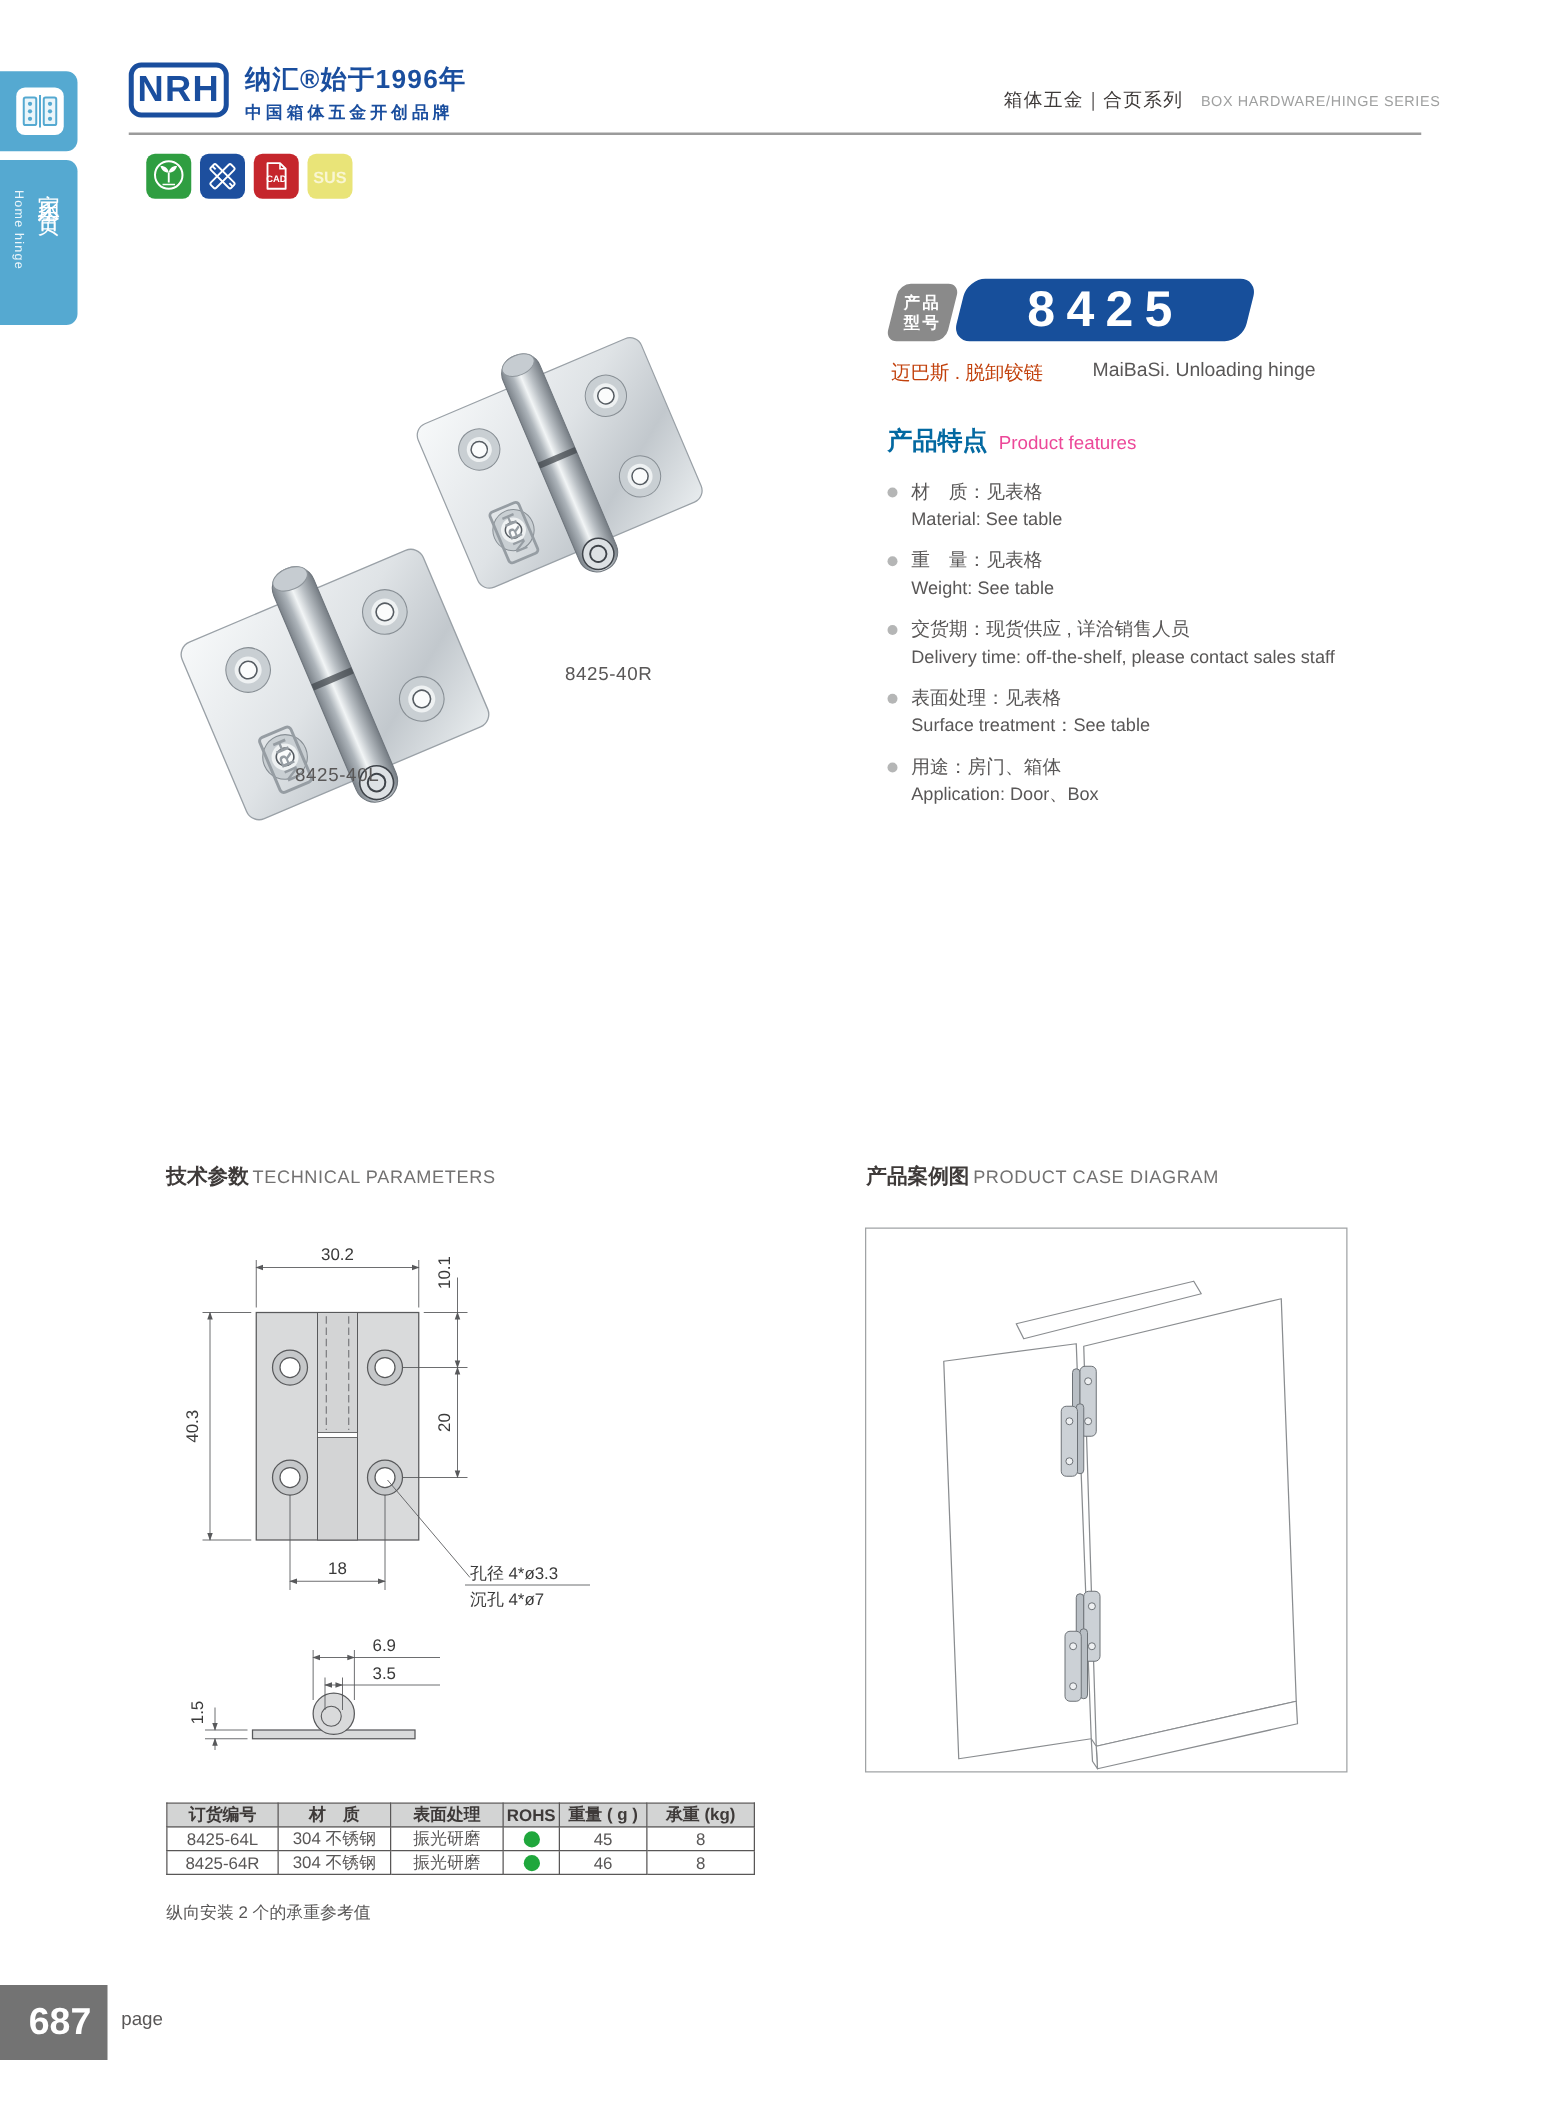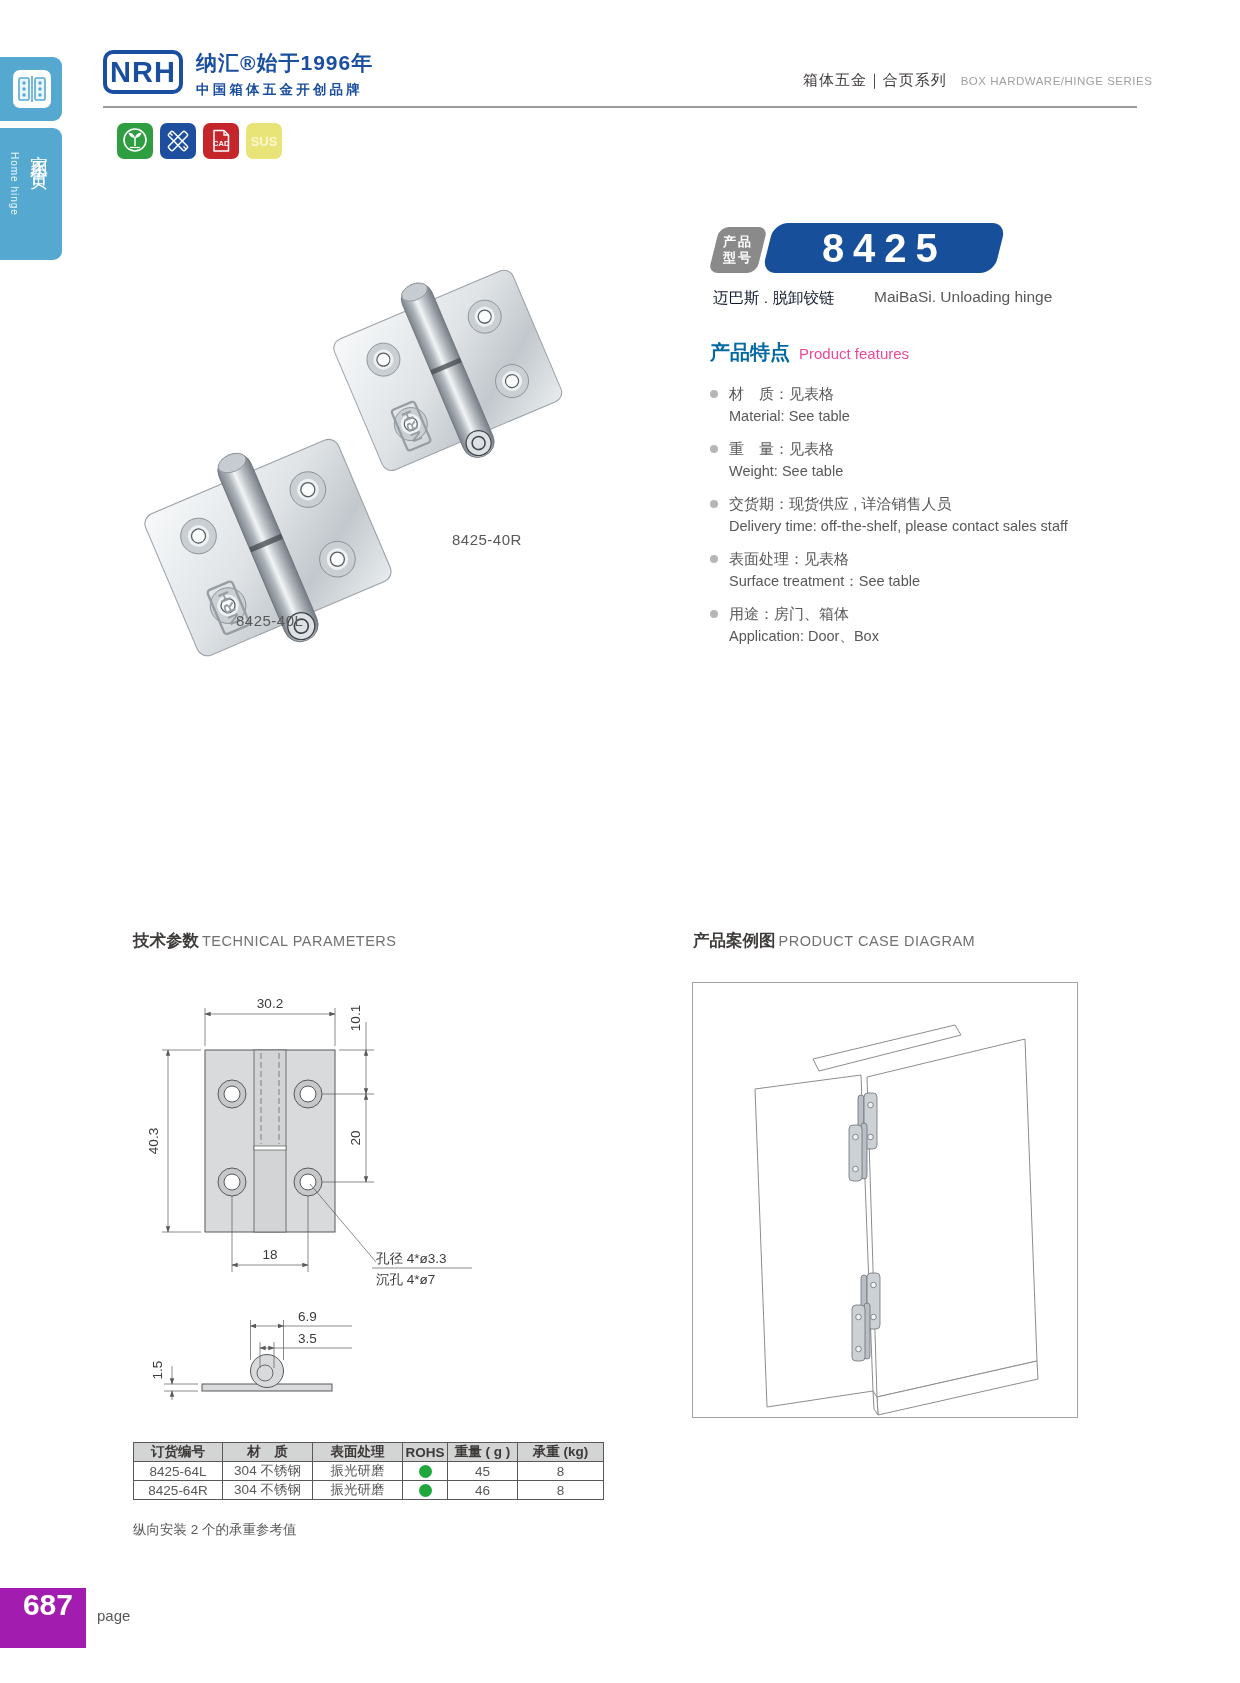--- a/index.html
+++ b/index.html
@@ -28,21 +28,21 @@
 
   
   #badges { position:absolute; left:117px; top:123px; display:flex; gap:7px; }
   .badge { width:36px; height:36px; border-radius:7px; position:relative; }
 
   
   #model-tag { position:absolute; left:714px; top:227px; width:48px; height:46px; background:#8a8a8a; border-radius:9px; transform:skewX(-14deg); display:flex; align-items:center; justify-content:center; }
   #model-tag .t { transform:skewX(14deg); color:#fff; font-size:13px; font-weight:700; line-height:16px; text-align:center; letter-spacing:2px; }
   #model-banner { position:absolute; left:768px; top:223px; width:232px; height:50px; background:#16508f; background:#174f9b; border-radius:14px; transform:skewX(-14deg); display:flex; align-items:center; justify-content:center; }
   #model-banner .t { transform:skewX(14deg); color:#fff; font-size:40px; font-weight:600; letter-spacing:9px; }
-  #prod-name-cn { position:absolute; left:713px; top:288px; font-size:15.5px; color:#0f172a; }
+  #prod-name-cn { position:absolute; left:713px; top:288px; font-size:15.5px; color:#c2410c; }
   #prod-name-en { position:absolute; left:874px; top:288px; font-size:15.5px; color:#595757; }
 
   
   #features { position:absolute; left:710px; top:339px; width:440px; }
   #features .ft-title .cn { font-size:20px; font-weight:700; color:#0369a1; }
   #features .ft-title .en { font-size:15px; color:#ec4899; margin-left:9px; }
   #features ul { list-style:none; margin-top:17px; }
   #features li { position:relative; padding-left:19px; margin-bottom:10px; }
   #features li .dot { position:absolute; left:0; top:7px; width:8px; height:8px; border-radius:50%; background:#b5b6b6; }
   #features li .cn { display:block; font-size:15px; color:#595757; line-height:22px; }
@@ -69,21 +69,21 @@
 
   
   #spec { position:absolute; left:133px; top:1442px; border-collapse:collapse; }
   #spec th, #spec td { border:1px solid #595757; text-align:center; font-size:13.5px; color:#595757; height:16px; }
   #spec th { background:#d3d4d4; color:#3e3a39; font-weight:700; }
   .c0{width:89px}.c1{width:90px}.c2{width:90px}.c3{width:45px}.c4{width:70px}.c5{width:86px}
   .rohs-dot { display:inline-block; width:13px; height:13px; border-radius:50%; background:#1fa73c; vertical-align:middle; }
   #spec-note { position:absolute; left:133px; top:1521px; font-size:13.5px; color:#595757; }
 
   
-  #page-num { position:absolute; left:0; top:1588px; width:86px; height:60px; background:#a21caf; display:flex; justify-content:flex-end; padding-right:13px; }
+  #page-num { position:absolute; left:0; top:1588px; width:86px; height:60px; background:#737373; display:flex; align-items:center; justify-content:flex-end; padding-right:13px; }
   #page-num span { color:#fff; font-size:30px; font-weight:800; }
   #page-word { position:absolute; left:97px; top:1607px; font-size:15px; color:#595757; }
 </style>
 </head>
 <body>
 
 <div id="page">
 
   <div class="side-block" id="side-icon-block">
     <div id="side-icon-box">

